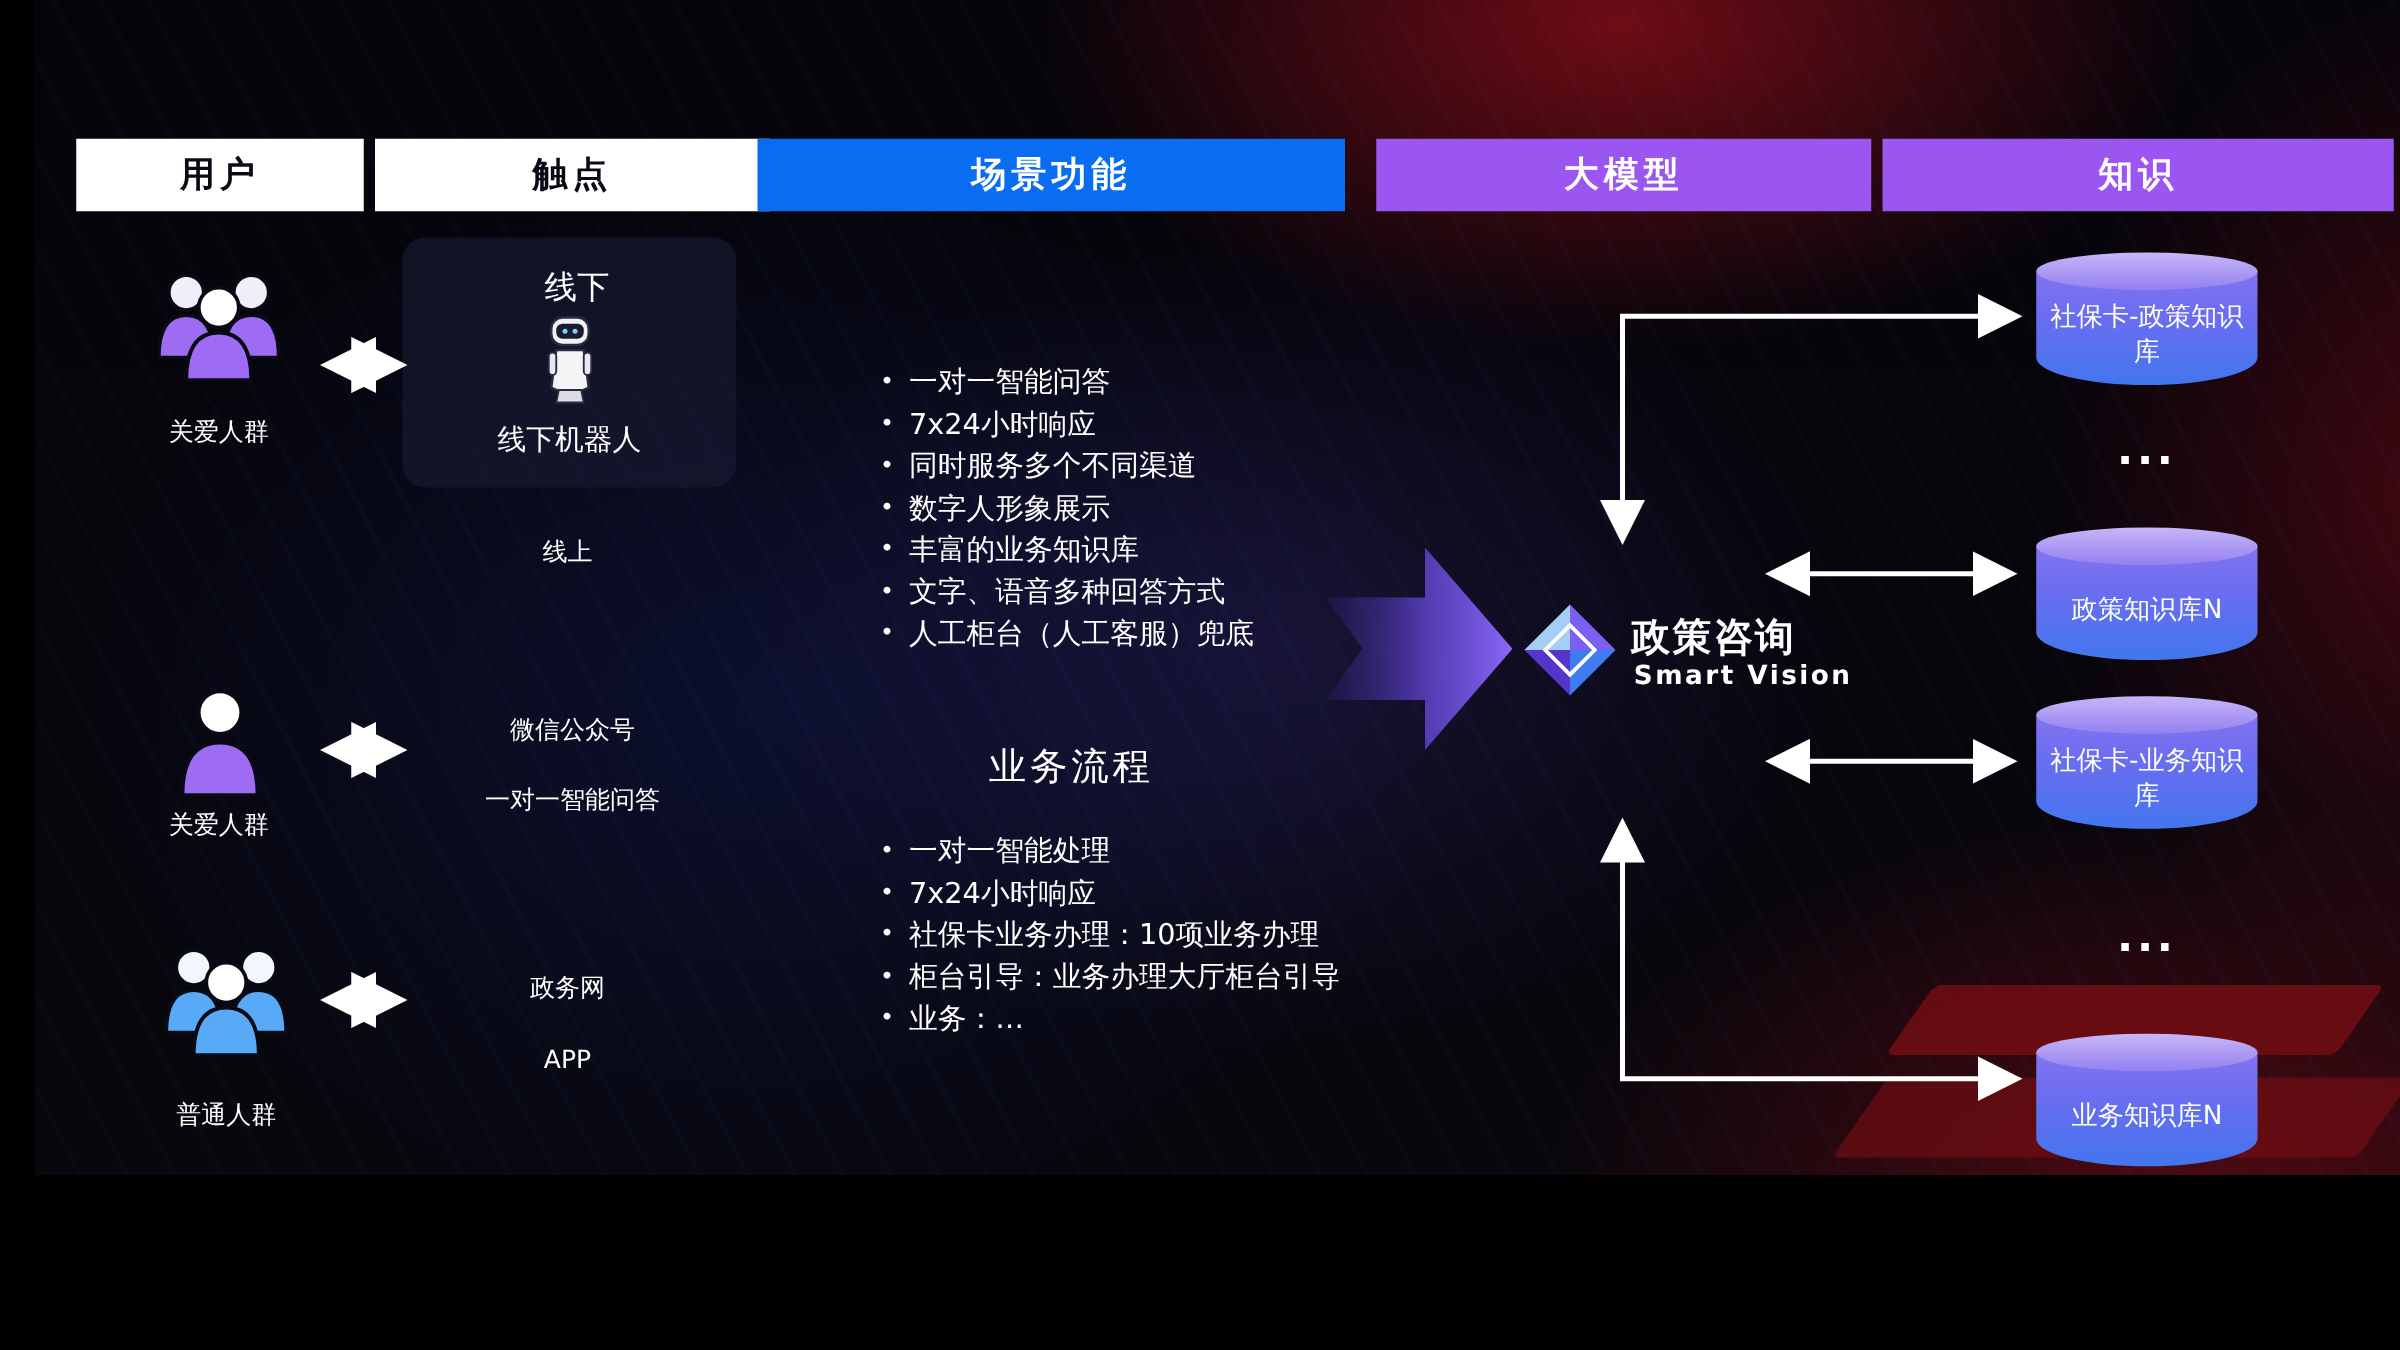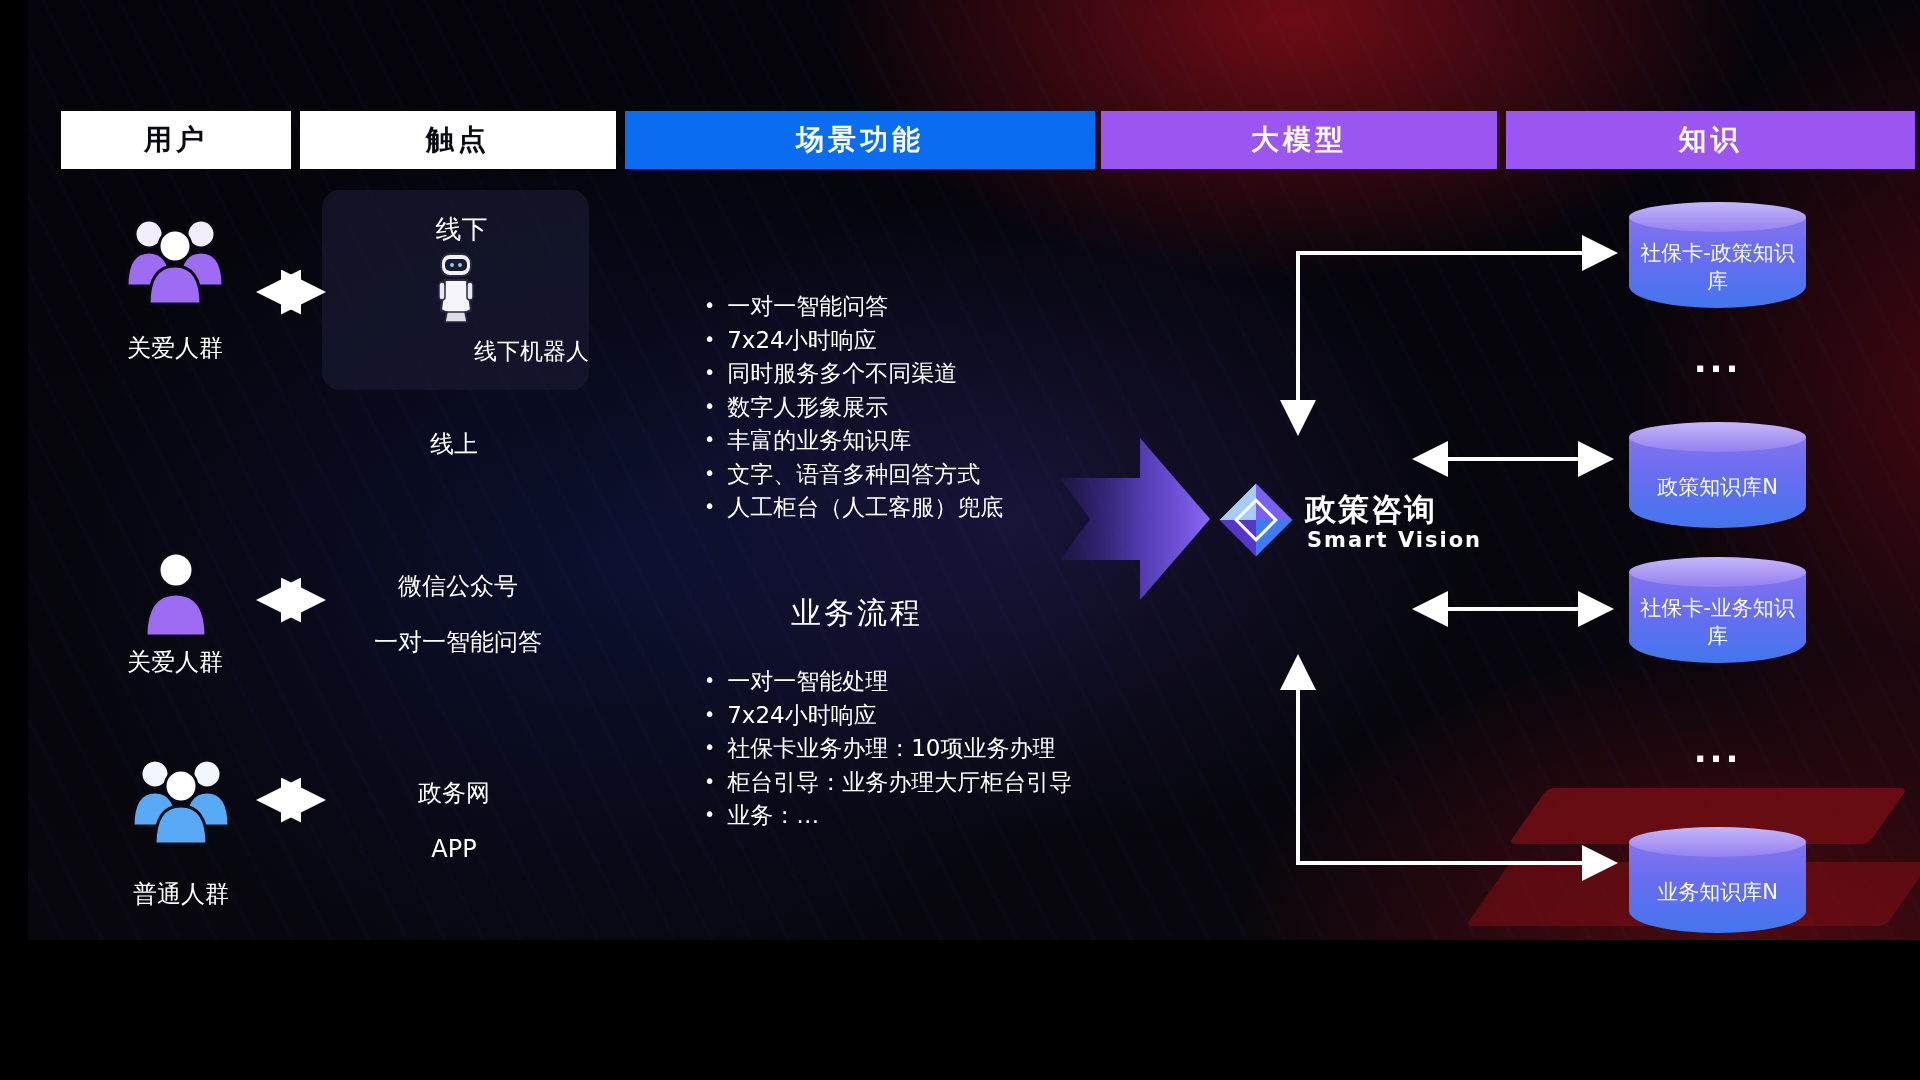--- a/index.html
+++ b/index.html
@@ -22,31 +22,31 @@
   }
   .red-band { position:absolute; background:#7c0d14; opacity:.75; transform:skewX(-35deg); border-radius:6px; }
 
   
   .hbox { position:absolute; top:111px; height:58px; display:flex; align-items:center; justify-content:center;
           font-size:28px; font-weight:bold; letter-spacing:4px; }
   .hbox.white { background:#ffffff; color:#0a0a14; }
   .hbox.blue  { background:#0a6cf0; color:#fff; }
   .hbox.purple{ background:#9b55f0; color:#fff; }
 
-  .lbl { position:absolute; text-align:center; font-size:24px; color:#fff; }
+  .lbl { position:absolute; text-align:center; font-size:20px; color:#fff; }
   .lbl.center200 { width:220px; margin-left:-110px; }
 
   .icon-box { position:absolute; }
 
   
   .card { position:absolute; left:294px; top:190px; width:267px; height:200px;
           background:rgba(26,27,52,.62); border-radius:18px; }
   .card-title { position:absolute; top:22px; left:0; width:100%; text-align:center; font-size:26px;padding-left:12px; }
   .card-robot { position:absolute; top:62px; left:50%; transform:translateX(-50%); }
-  .card-sub   { position:absolute; top:146px; left:0; width:100%; text-align:right; font-size:23px; }
+  .card-sub   { position:absolute; top:146px; left:0; width:100%; text-align:center; font-size:23px; }
 
   
   .scene-title { position:absolute; width:400px; text-align:center; font-size:30px; letter-spacing:3px; }
   .scene-list { position:absolute; left:676px; list-style:none; }
   .scene-list li { font-size:23px; line-height:32.5px; color:#fff; white-space:nowrap; }
   .scene-list li::before { content:"•"; margin-right:12px; font-size:19px; position:relative; top:-2px; }
 
   
   .big-arrow { position:absolute; left:1032px; top:428px; }
 
@@ -76,21 +76,21 @@
   <div class="streaks"></div>
   <div class="red-band" style="left:1500px; top:788px; width:360px; height:56px;"></div>
   <div class="red-band" style="left:1460px; top:862px; width:420px; height:64px; opacity:.6;"></div>
 
   <div class="hbox white" style="left:33px;   width:230px;">
       <span>用户</span>
     </div>
   <div class="hbox white" style="left:272px;  width:316px;">
       <span>触点</span>
     </div>
-  <div class="hbox blue" style="left:597px;  width:470px;">
+  <div class="hbox blue" style="left:578px;  width:470px;">
       <span>场景功能</span>
     </div>
   <div class="hbox purple" style="left:1073px; width:396px;">
       <span>大模型</span>
     </div>
   <div class="hbox purple" style="left:1478px; width:409px;">
       <span>知识</span>
     </div>
 
   <div class="icon-box" style="left:85px; top:208px;">

